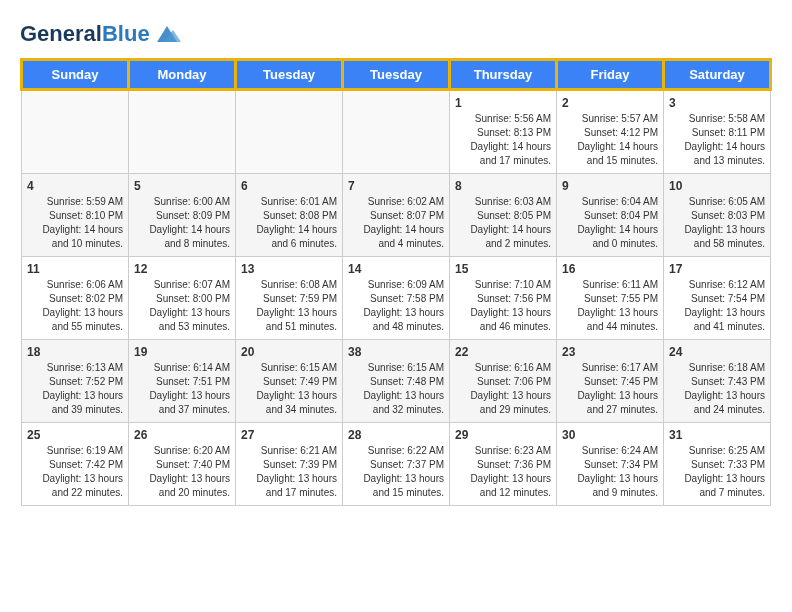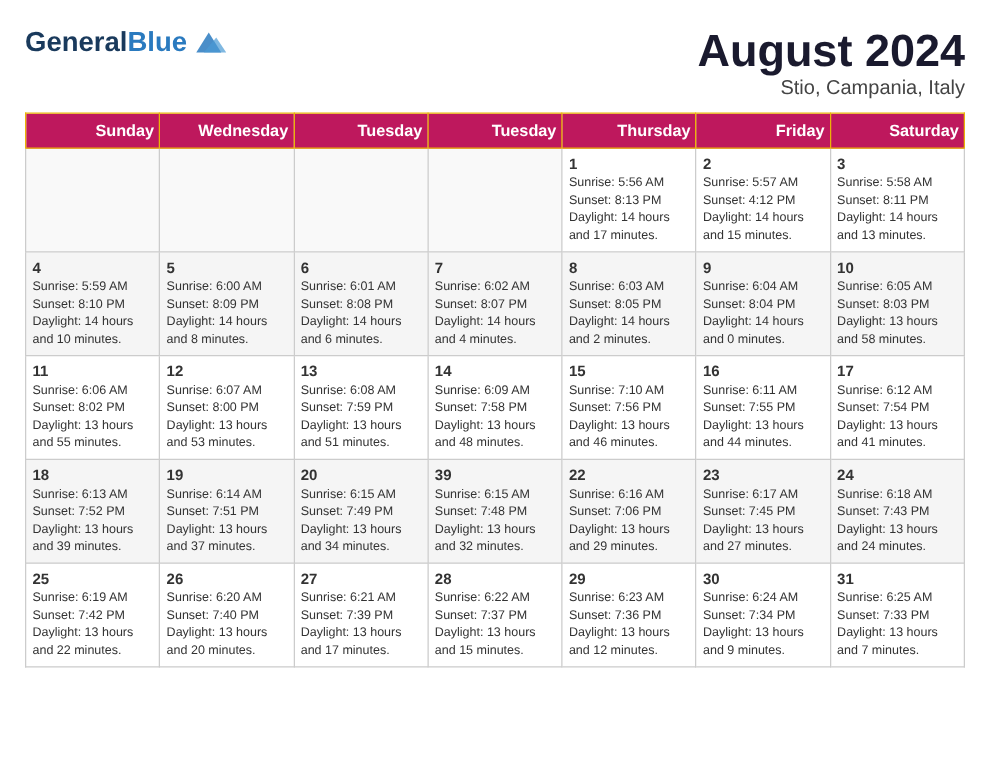--- a/index.html
+++ b/index.html
@@ -32,27 +32,27 @@
     .sub-title {
       font-size: 16px;
       color: #444;
     }
     table {
       width: 100%;
       border-collapse: collapse;
       table-layout: fixed;
     }
     thead tr th {
-      background-color: #be185d;
+      background-color: #3b82f6;
       color: #fff;
       font-size: 13px;
       font-weight: bold;
       padding: 6px 4px;
-      text-align: right;
-      border: 1px solid #eab308;
+      text-align: center;
+      border: 3px solid #eab308;
     }
     tbody tr td {
       vertical-align: top;
       padding: 5px 5px;
       border: 1px solid #ccc;
       font-size: 10.5px;
       color: #333;
       height: 80px;
     }
     tbody tr:nth-child(even) td {
@@ -64,20 +64,21 @@
     .day-number {
       font-weight: bold;
       font-size: 12px;
       display: block;
       margin-bottom: 2px;
     }
     .day-info {
       font-size: 10px;
       line-height: 1.4;
       color: #333;
+      text-align: right;
     }
     .empty-cell {
       background-color: #f9f9f9 !important;
     }
   </style>
 </head>
 <body>
 
 <div class="header">
   <div class="logo">
@@ -86,31 +87,27 @@
         <div style="font-size:22px; font-weight:bold; color:#1a3a5c; line-height:1.1;">
           <span style="color:#1a3a5c;">General</span><span style="color:#2a7abf;">Blue</span>
         </div>
         <svg width="28" height="28" viewBox="0 0 28 28" style="margin-left:3px;">
           <polygon points="4,22 14,6 24,22" fill="#2a7abf" opacity="0.85"></polygon>
           <polygon points="10,22 20,10 28,22" fill="#4a9ad4" opacity="0.7"></polygon>
         </svg>
       </div>
     </div>
   </div>
-  <div class="title-block">
-    <div class="main-title">August 2024</div>
-    <div class="sub-title">Stio, Campania, Italy</div>
-  </div>
 </div>
 
 <table>
   <thead>
     <tr>
     <th>Sunday</th>
-        <th>Wednesday</th>
+        <th>Monday</th>
         <th>Tuesday</th>
         <th>Tuesday</th>
         <th>Thursday</th>
         <th>Friday</th>
         <th>Saturday</th>
       </tr>
   </thead>
   <tbody id="calendar-body">
   <tr>
         <td class="empty-cell"></td>
@@ -257,21 +254,21 @@
 and 37 minutes.</div>
         </td>
         <td>
           <span class="day-number">20</span>
           <div class="day-info">Sunrise: 6:15 AM
 Sunset: 7:49 PM
 Daylight: 13 hours
 and 34 minutes.</div>
         </td>
         <td>
-          <span class="day-number">39</span>
+          <span class="day-number">38</span>
           <div class="day-info">Sunrise: 6:15 AM
 Sunset: 7:48 PM
 Daylight: 13 hours
 and 32 minutes.</div>
         </td>
         <td>
           <span class="day-number">22</span>
           <div class="day-info">Sunrise: 6:16 AM
 Sunset: 7:06 PM
 Daylight: 13 hours

